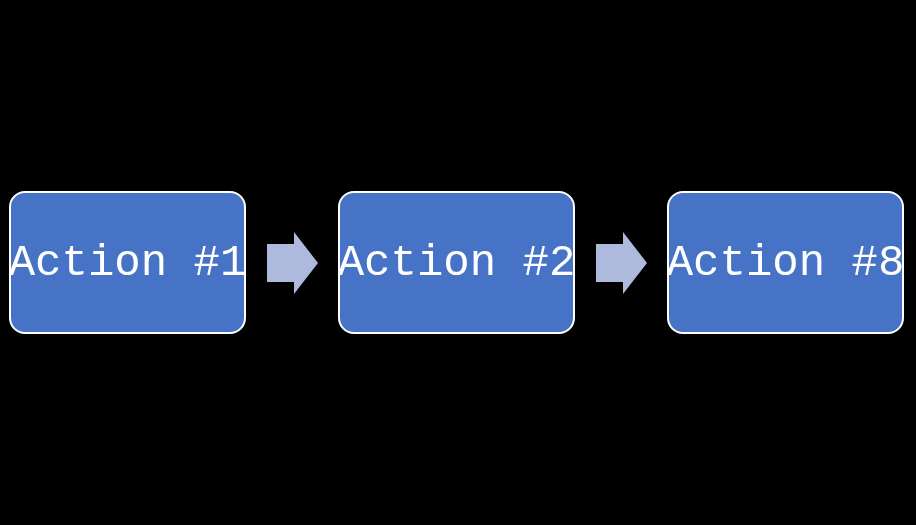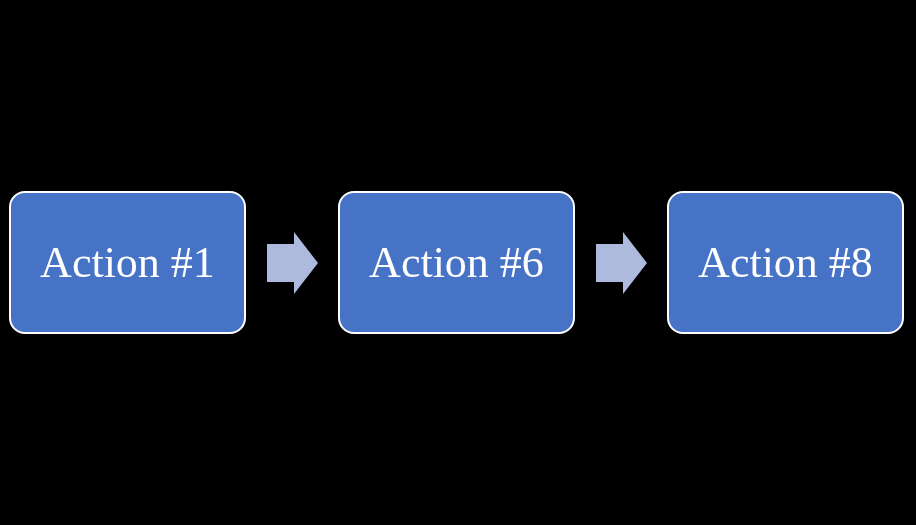--- a/index.html
+++ b/index.html
@@ -10,21 +10,21 @@
     --text: #ffffff;
   }
   * { margin: 0; padding: 0; box-sizing: border-box; }
   html, body { background: var(--bg); }
   .canvas {
     position: relative;
     width: 916px;
     height: 388px;
     background: var(--bg);
     overflow: hidden;
-    font-family: Liberation Serif, serif;
+    font-family: Liberation Mono, monospace;
   }
   .flow-row {
     position: absolute;
     left: 9px;
     top: 191px;
     display: flex;
     align-items: center;
   }
   .step-box {
     width: 237px;
@@ -65,21 +65,21 @@
       <span class="step-label">Action #1</span>
     </div>
 
     <div class="arrow-wrap">
       <svg width="51" height="62" viewBox="0 0 51 62" aria-hidden="true">
         <polygon points="0,12 27,12 27,0 51,31 27,62 27,50 0,50" fill="currentColor"></polygon>
       </svg>
     </div>
 
     <div class="step-box">
-      <span class="step-label">Action #6</span>
+      <span class="step-label">Action #2</span>
     </div>
 
     <div class="arrow-wrap">
       <svg width="51" height="62" viewBox="0 0 51 62" aria-hidden="true">
         <polygon points="0,12 27,12 27,0 51,31 27,62 27,50 0,50" fill="currentColor"></polygon>
       </svg>
     </div>
 
     <div class="step-box">
       <span class="step-label">Action #8</span>

